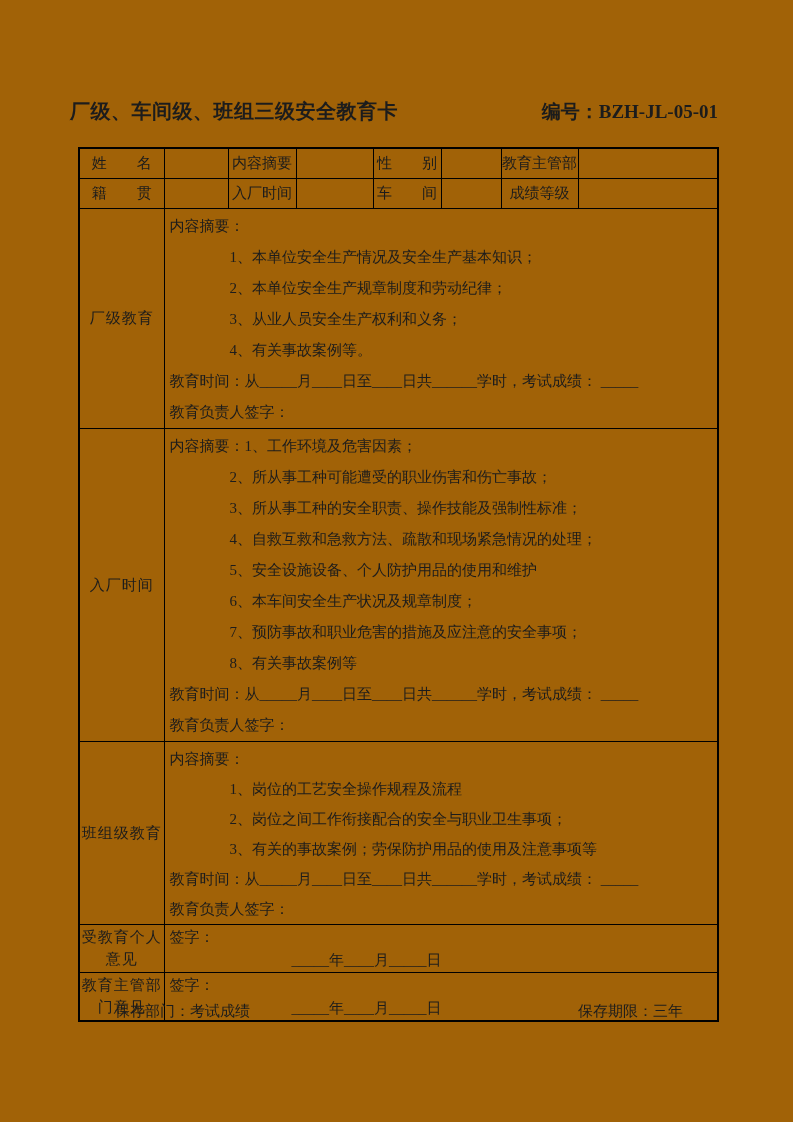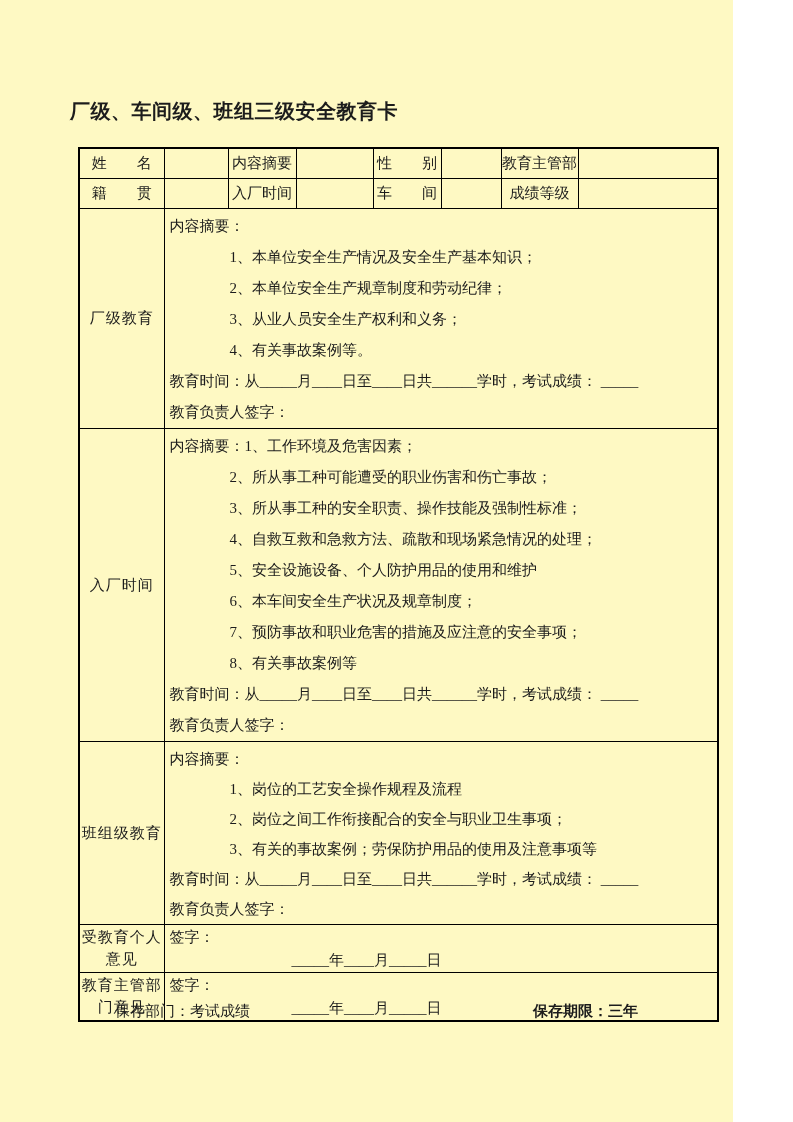--- a/index.html
+++ b/index.html
@@ -1,20 +1,20 @@
 <!DOCTYPE html>
 <html><head>
 <meta charset="utf-8">
 <style>
   * { margin:0; padding:0; box-sizing:border-box; }
   html,body { background:#ffffff; }
   .page {
     position:relative;
-    width:733px; height:1122px;
-    background:#fef9c3;
+    width:793px; height:1122px;
+    background:#a16207;
     color:#1c1c1c;
     font-family:"Liberation Serif","DejaVu Serif",serif;
     font-size:15px;
     overflow:hidden;
   }
   .doc-header {
     position:absolute; top:98px; left:70px; width:648px;
     display:flex; justify-content:space-between; align-items:baseline;
   }
   .doc-title { font-size:20px; font-weight:bold; letter-spacing:0.5px; }
@@ -54,29 +54,30 @@
   .sign-center { }
 
   td.op-content { vertical-align:top; padding:1px 19px 0 5px; }
   .op-line { line-height:23px; }
   .op-date { margin-left:122px; line-height:23px; }
 
   .doc-footer {
     position:absolute; top:1002px; left:0; width:793px; height:20px;
   }
   .doc-footer .left  { position:absolute; left:115px; }
-  .doc-footer .right { position:absolute; left:533px;font-weight:bold; }
+  .doc-footer .right { position:absolute; left:578px; }
 </style>
 </head>
 <body>
 
 <div class="page">
 
   <div class="doc-header">
     <span class="doc-title">厂级、车间级、班组三级安全教育卡</span>
+    <span class="doc-number">编号：BZH-JL-05-01</span>
   </div>
 
   <table class="card">
     <colgroup>
       <col style="width:85px">
         <col style="width:64px">
         <col style="width:68px">
         <col style="width:77px">
       <col style="width:68px">
         <col style="width:60px">

